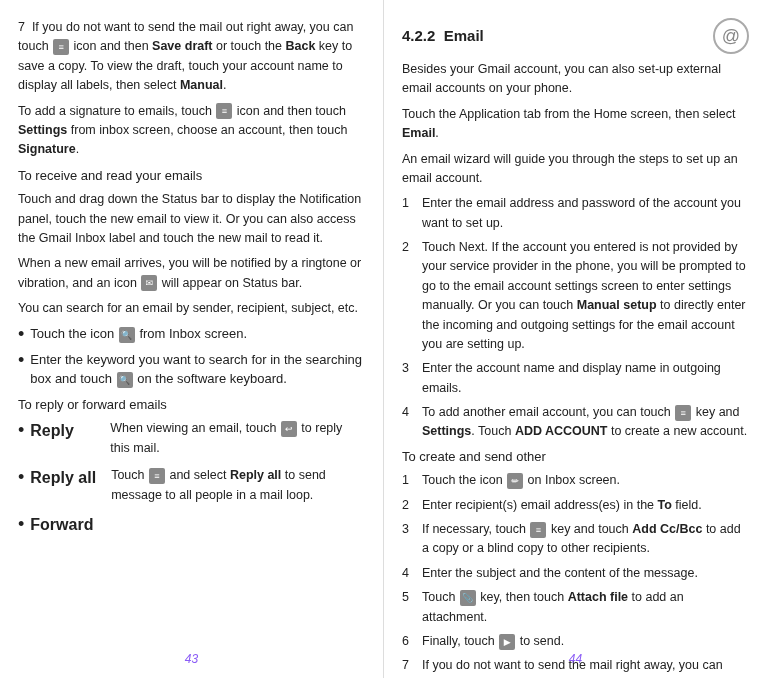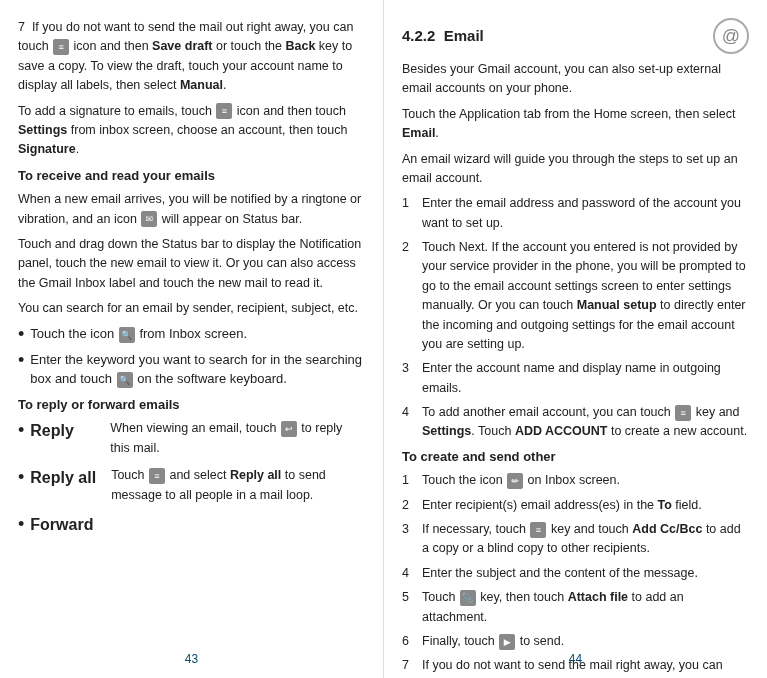--- a/index.html
+++ b/index.html
@@ -24,31 +24,32 @@
       position: relative;
       overflow: hidden;
     }
     .left-page {
       border-right: 1px solid #ddd;
     }
     .page-number {
       position: absolute;
       bottom: 10px;
       font-size: 12px;
-      color: #0c4a6e;
+      color: #8b5cf6;
+      font-style: italic;
     }
     .left-page .page-number { left: 50%; transform: translateX(-50%); }
     .right-page .page-number { left: 50%; transform: translateX(-50%); text-align: right; }
 
     p { margin-bottom: 6px; font-size: 12.5px; line-height: 1.55; }
     b { font-weight: bold; text-align: center; }
 
     .section-heading {
       font-size: 13px;
-      font-weight: bold;
+      font-weight: normal;
       margin-bottom: 5px;
     }
     .bullet-item {
       display: flex;
       margin-bottom: 6px;
       align-items: flex-start;
     }
     .bullet-dot {
       font-size: 18px;
       line-height: 1;
@@ -147,27 +148,27 @@
 
     <p>
       To add a signature to emails, touch
       <span class="inline-icon">≡</span>
       icon and then touch <b>Settings</b> from inbox screen, choose an account, then touch <b>Signature</b>.
     </p>
 
     <div class="section-heading">To receive and read your emails</div>
 
     <p>
+      Touch and drag down the Status bar to display the Notification panel, touch the new email to view it. Or you can also access the Gmail Inbox label and touch the new mail to read it.
+    </p>
+
+    <p>
       When a new email arrives, you will be notified by a ringtone or vibration, and an icon
       <span class="inline-icon">✉</span>
       will appear on Status bar.
-    </p>
-
-    <p>
-      Touch and drag down the Status bar to display the Notification panel, touch the new email to view it. Or you can also access the Gmail Inbox label and touch the new mail to read it.
     </p>
 
     <p>
       You can search for an email by sender, recipient, subject, etc.
     </p>
 
     <div class="bullet-item">
       <span class="bullet-dot">•</span>
       <span class="bullet-content">
         Touch the icon <span class="inline-icon">🔍</span> from Inbox screen.

